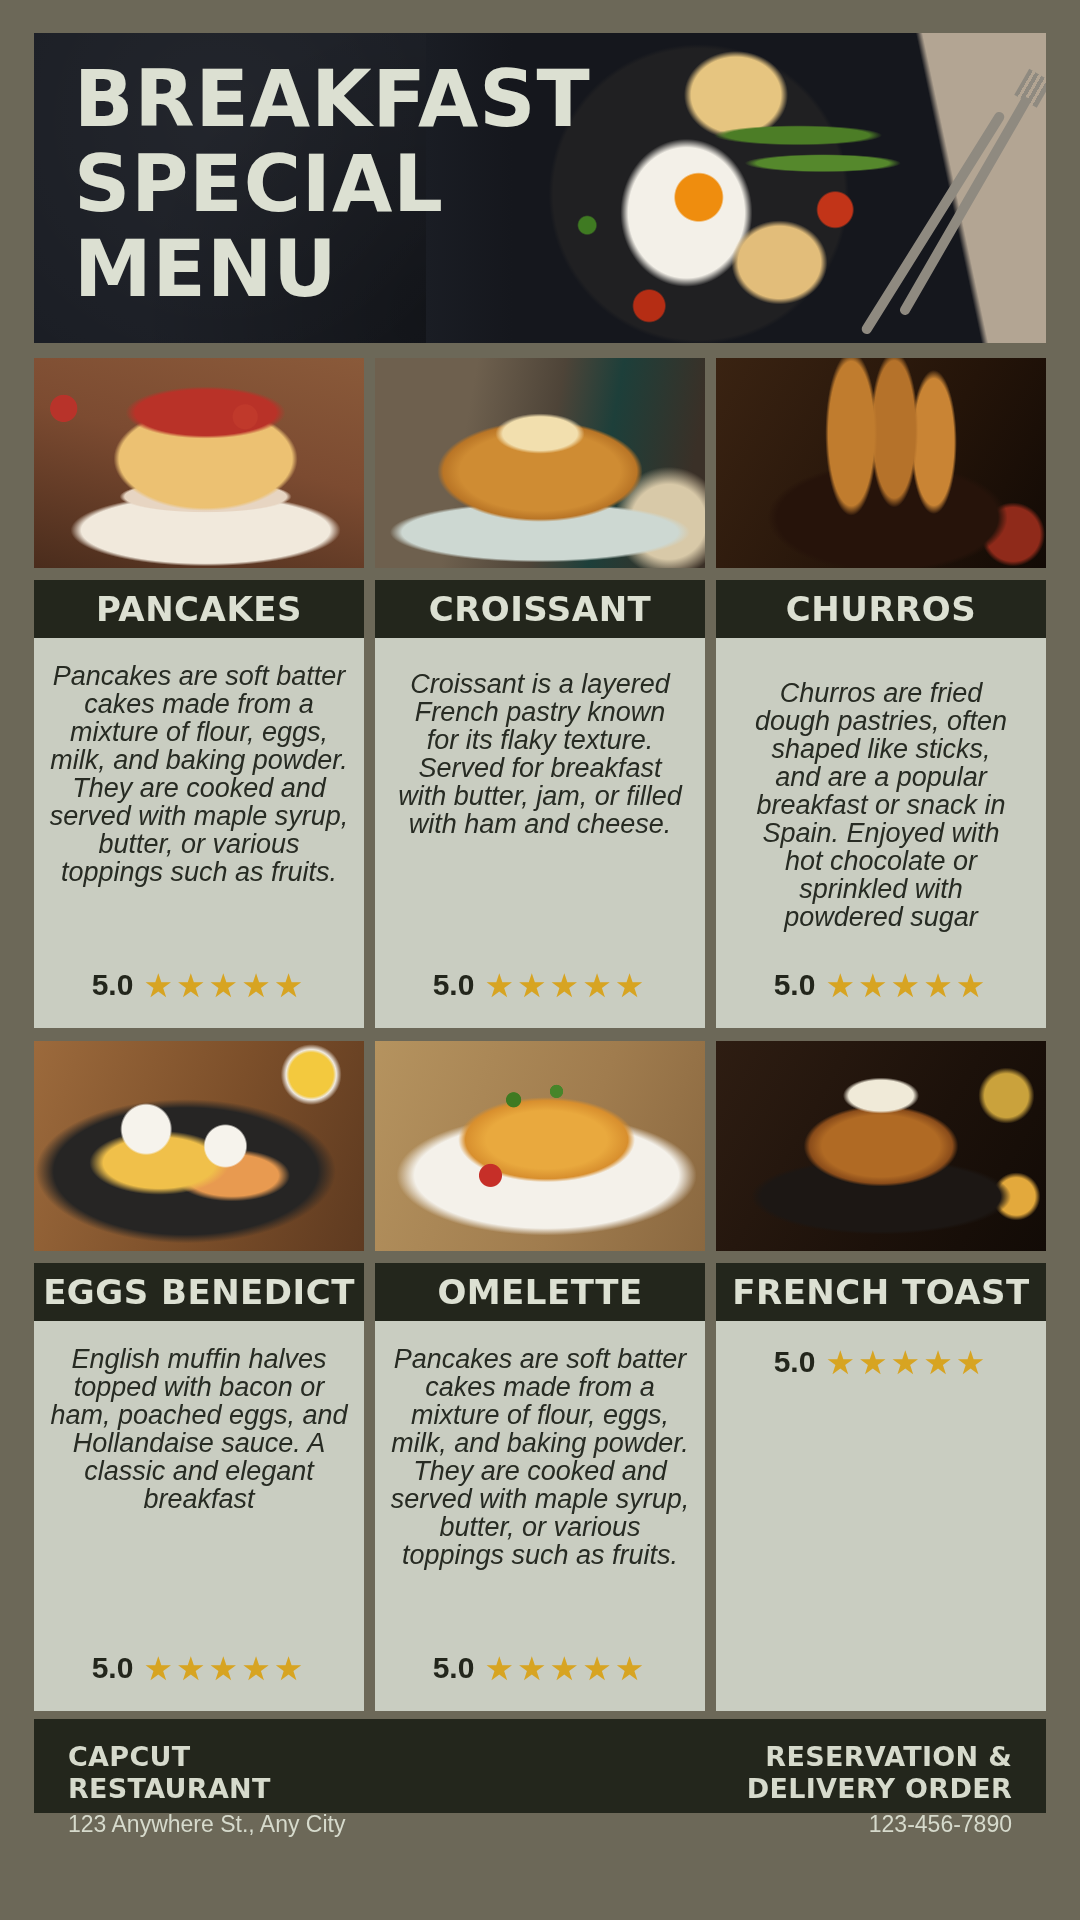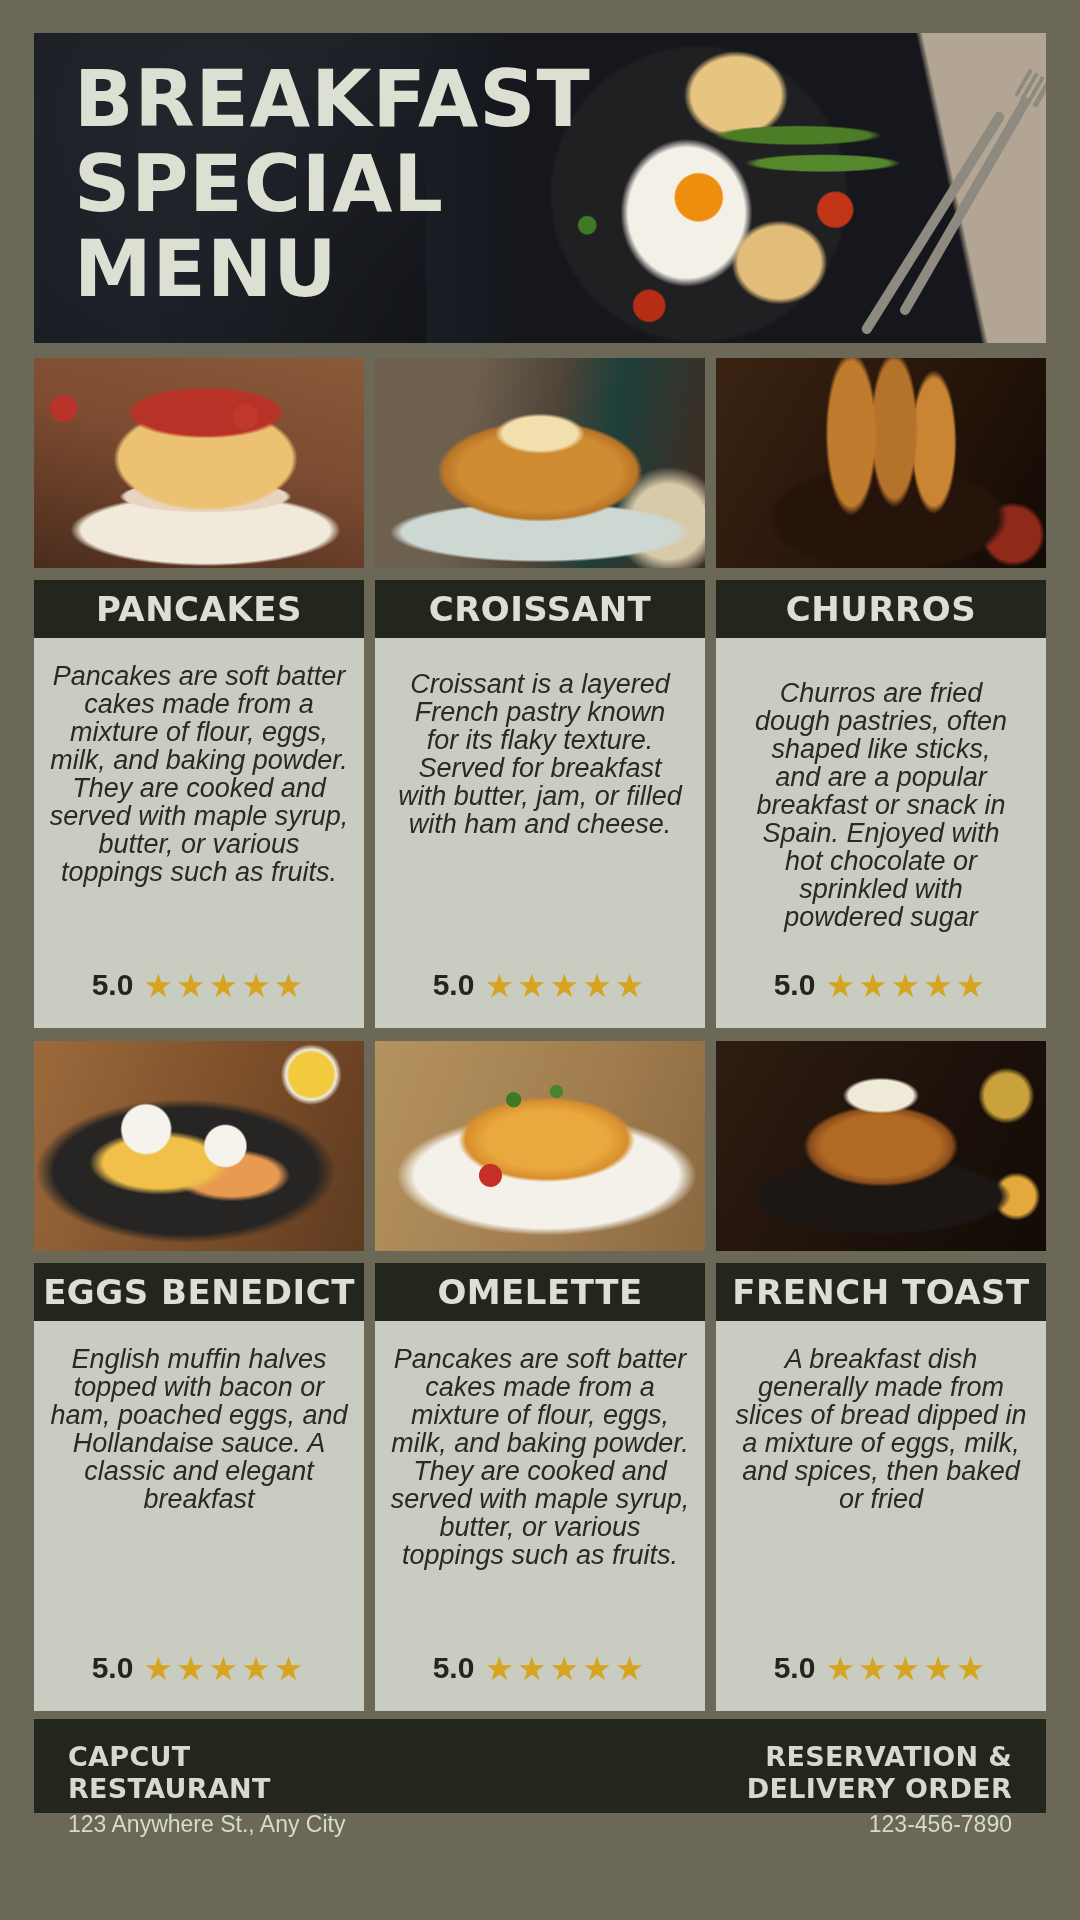--- a/index.html
+++ b/index.html
@@ -186,21 +186,20 @@
         <span class="rating-value">5.0</span>
         <span class="stars">★★★★★</span>
       </div>
     </div>
   </section>
 
   <section class="card">
     <div class="photo" data-photo="french-toast-photo"></div>
     <div class="title-bar">FRENCH TOAST</div>
     <div class="desc-card">
-      <p class="desc" style="margin:0">A breakfast dish generally made from slices of bread dipped in a mixture of eggs, milk, and spices, then baked or fried</p>
       <div class="rating">
         <span class="rating-value">5.0</span>
         <span class="stars">★★★★★</span>
       </div>
     </div>
   </section>
 </main>
 
   <footer class="footer">
     <div>

